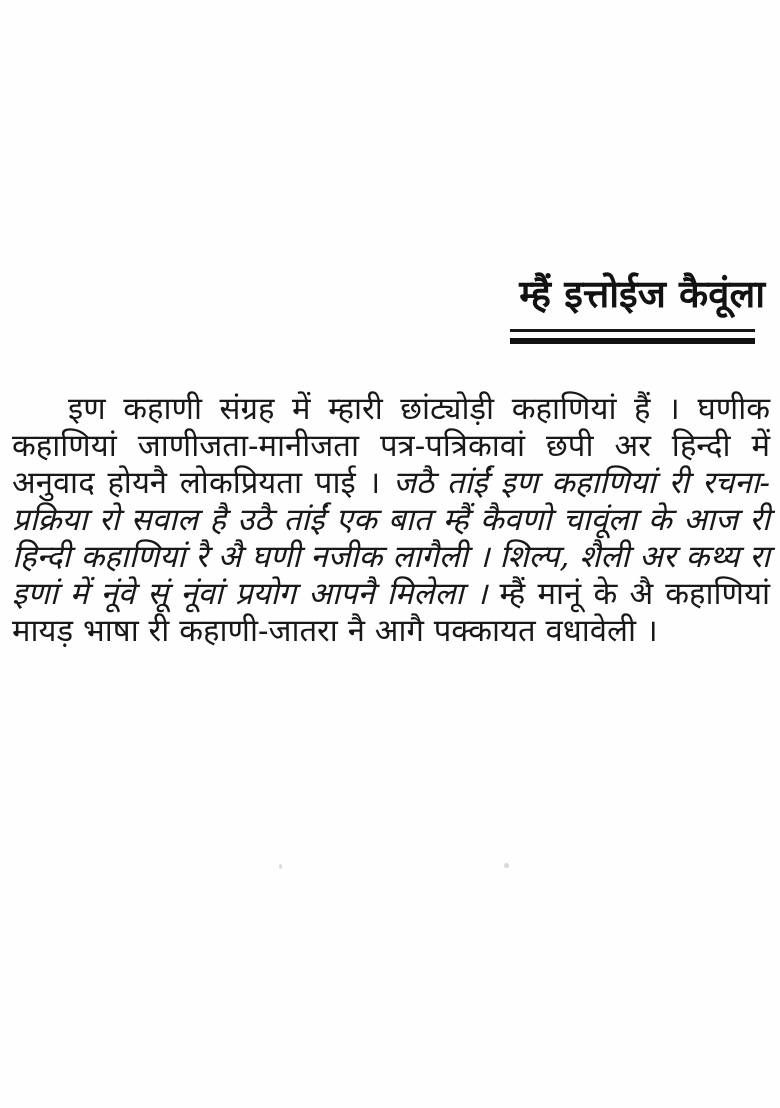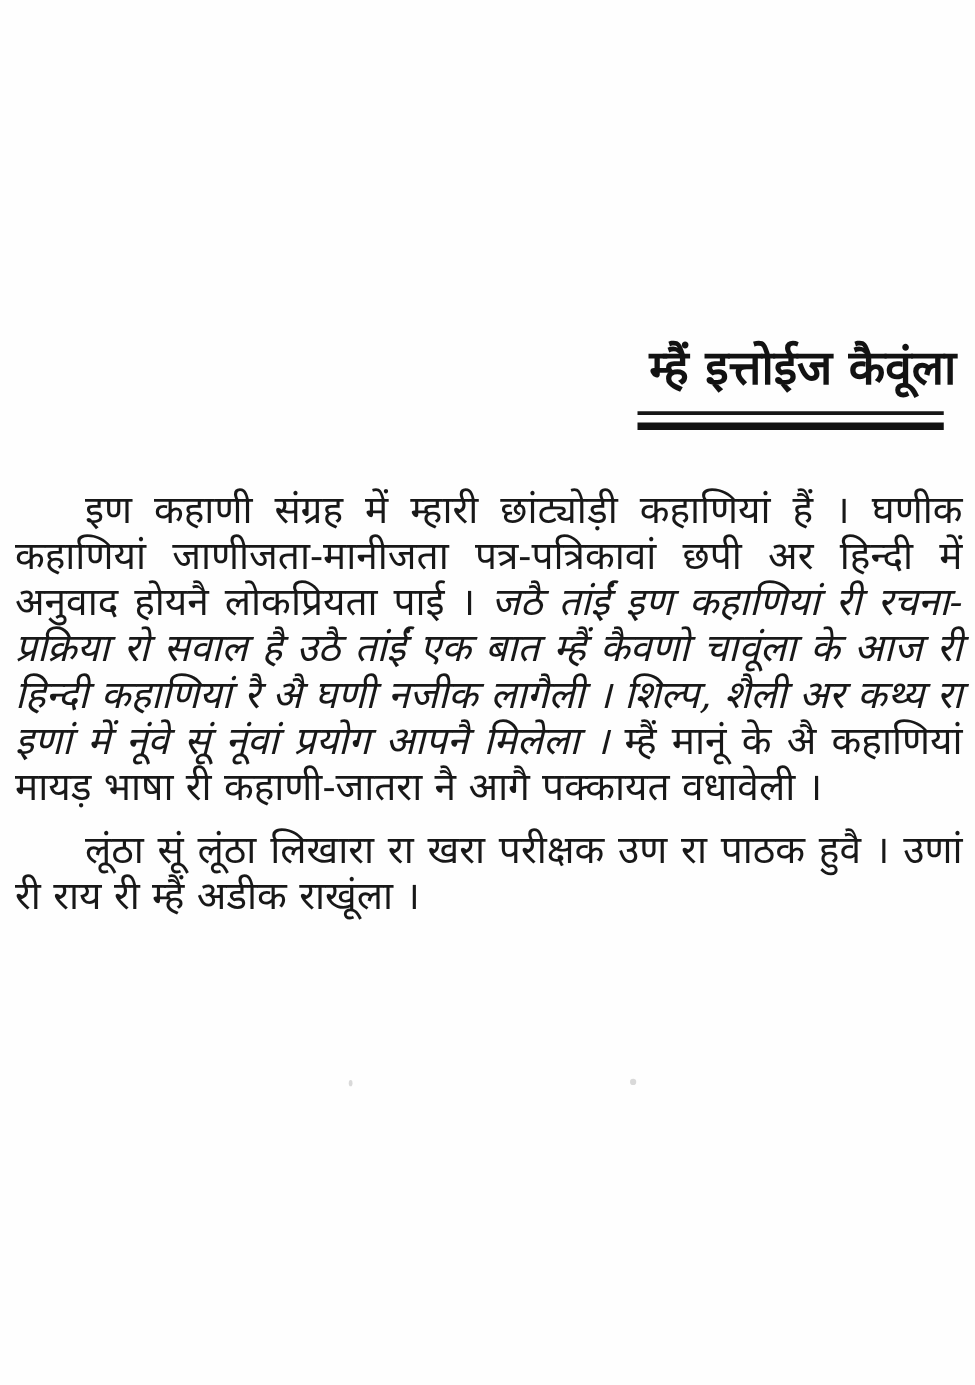--- a/index.html
+++ b/index.html
@@ -72,22 +72,19 @@
     <h1 class="page-title">म्हैं इत्तोईज कैवूंला</h1>
     <div class="double-rule"></div>
   </div>
 
   <div class="body-text">
 
     <p class="para">
       <span>इण कहाणी संग्रह में म्हारी छांट्योड़ी कहाणियां हैं । घणीक कहाणियां जाणीजता-मानीजता पत्र-पत्रिकावां छपी अर हिन्दी में अनुवाद होयनै लोकप्रियता पाई । </span><span class="seg-oblique">जठै तांईं इण कहाणियां री रचना-प्रक्रिया रो सवाल है उठै तांईं एक बात म्हैं कैवणो चावूंला के आज री हिन्दी कहाणियां रै अै घणी नजीक लागैली । शिल्प, शैली अर कथ्य रा इणां में नूंवे सूं नूंवां प्रयोग आपनै मिलेला । </span><span>म्हैं मानूं के अै कहाणियां मायड़ भाषा री कहाणी-जातरा नै आगै पक्कायत वधावेली ।</span>
     </p>
 
-    <p class="para">
-      <span>लूंठा सूं लूंठा लिखारा रा खरा परीक्षक उण रा पाठक हुवै । उणां री राय री म्हैं अडीक राखूंला ।</span>
-    </p>
 
   </div>
 
   <div class="speck speck-1"></div>
   <div class="speck speck-2"></div>
 
 </div>
 
 </body></html>

